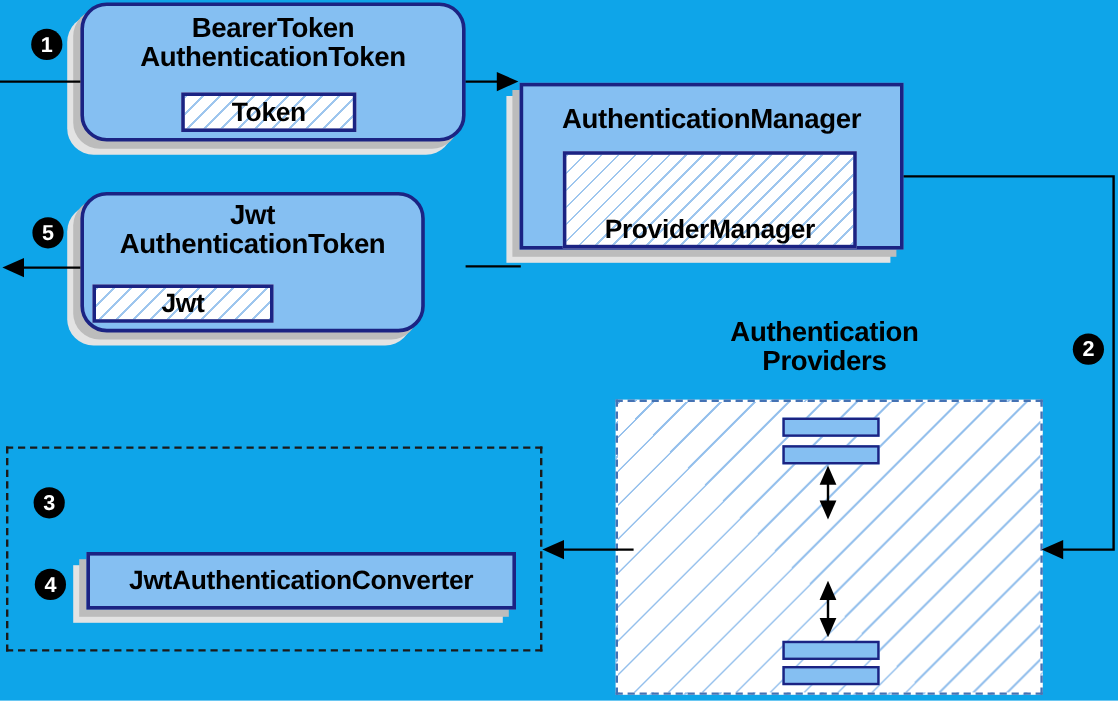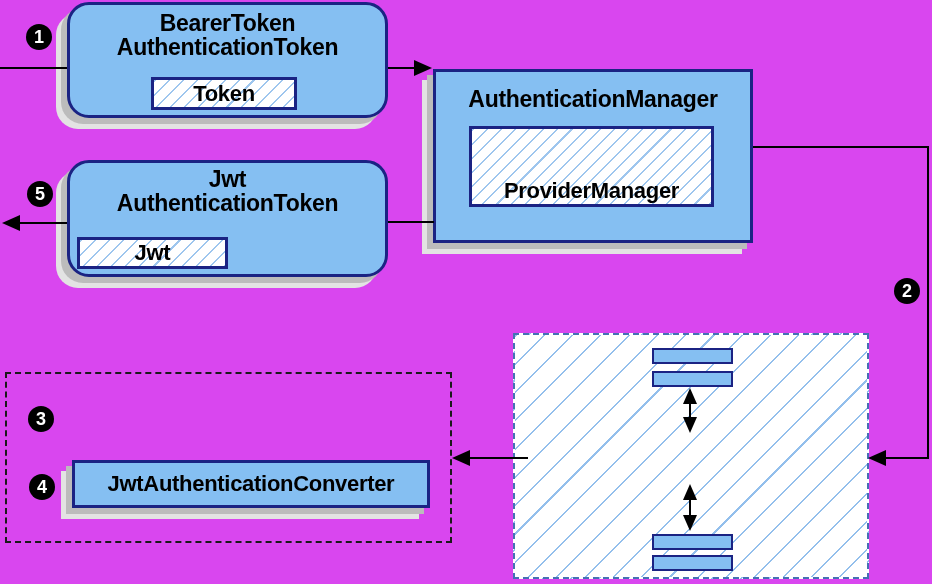--- a/index.html
+++ b/index.html
@@ -1,17 +1,17 @@
 <!DOCTYPE html>
 <html><head>
 <meta charset="utf-8">
 <style>
   html, body { margin:0; padding:0; background:#ffffff; }
   .canvas {
-    position:relative; width:932px; height:584px; background:#d946ef;
+    position:relative; width:932px; height:584px; background:#0ea5e9;
     font-family:"Liberation Sans", sans-serif; font-weight:bold; color:#000;
     overflow:hidden;
   }
   
   .node {
     position:absolute; box-sizing:border-box;
     background:#85bff2; border:3px solid #1b2383;
     box-shadow:-6px 6px 0 #bcbcbc, -11px 11px 0 #e3e3e3;
   }
   .rounded { border-radius:22px; }
@@ -70,37 +70,41 @@
   <div class="node rounded z2" style="left:67px; top:2px; width:321px; height:116px;">
     <div class="title" style="padding-top:6px;">
       <div>BearerToken</div>
       <div>AuthenticationToken</div>
     </div>
     <div class="chip" style="left:81px; top:72px; width:146px; height:33px;">
       <span>Token</span>
     </div>
   </div>
 
-  <div class="node rounded z2" style="left:67px; top:160px; width:321px; height:117px;">
+  <div class="node rounded z2" style="left:67px; top:160px; width:287px; height:117px;">
     <div class="title" style="padding-top:4px;">
       <div>Jwt</div>
       <div>AuthenticationToken</div>
     </div>
     <div class="chip" style="left:7px; top:74px; width:151px; height:32px;">
       <span>Jwt</span>
     </div>
   </div>
 
-  <div class="node z2" style="left:433px; top:69px; width:320px; height:174px;">
+  <div class="node z2" style="left:433px; top:69px; width:320px; height:139px;">
     <div class="title" style="padding-top:15px;">AuthenticationManager</div>
     <div class="chip" style="left:33px; top:54px; width:245px; height:81px;align-items:flex-end;">
       <span>ProviderManager</span>
     </div>
   </div>
 
+  <div class="title z2" style="position:absolute; left:537px; top:264px; width:300px;">
+    <div>Authentication</div>
+    <div>Providers</div>
+  </div>
 
 
 
   <div class="node flat z3" style="left:72px; top:460px; width:358px; height:48px;">
     <span>JwtAuthenticationConverter</span>
   </div>
 
   <div class="badge" style="left:26px; top:24px;">1</div>
   <div class="badge" style="left:894px; top:278px;">2</div>
   <div class="badge" style="left:28px; top:406px;">3</div>

